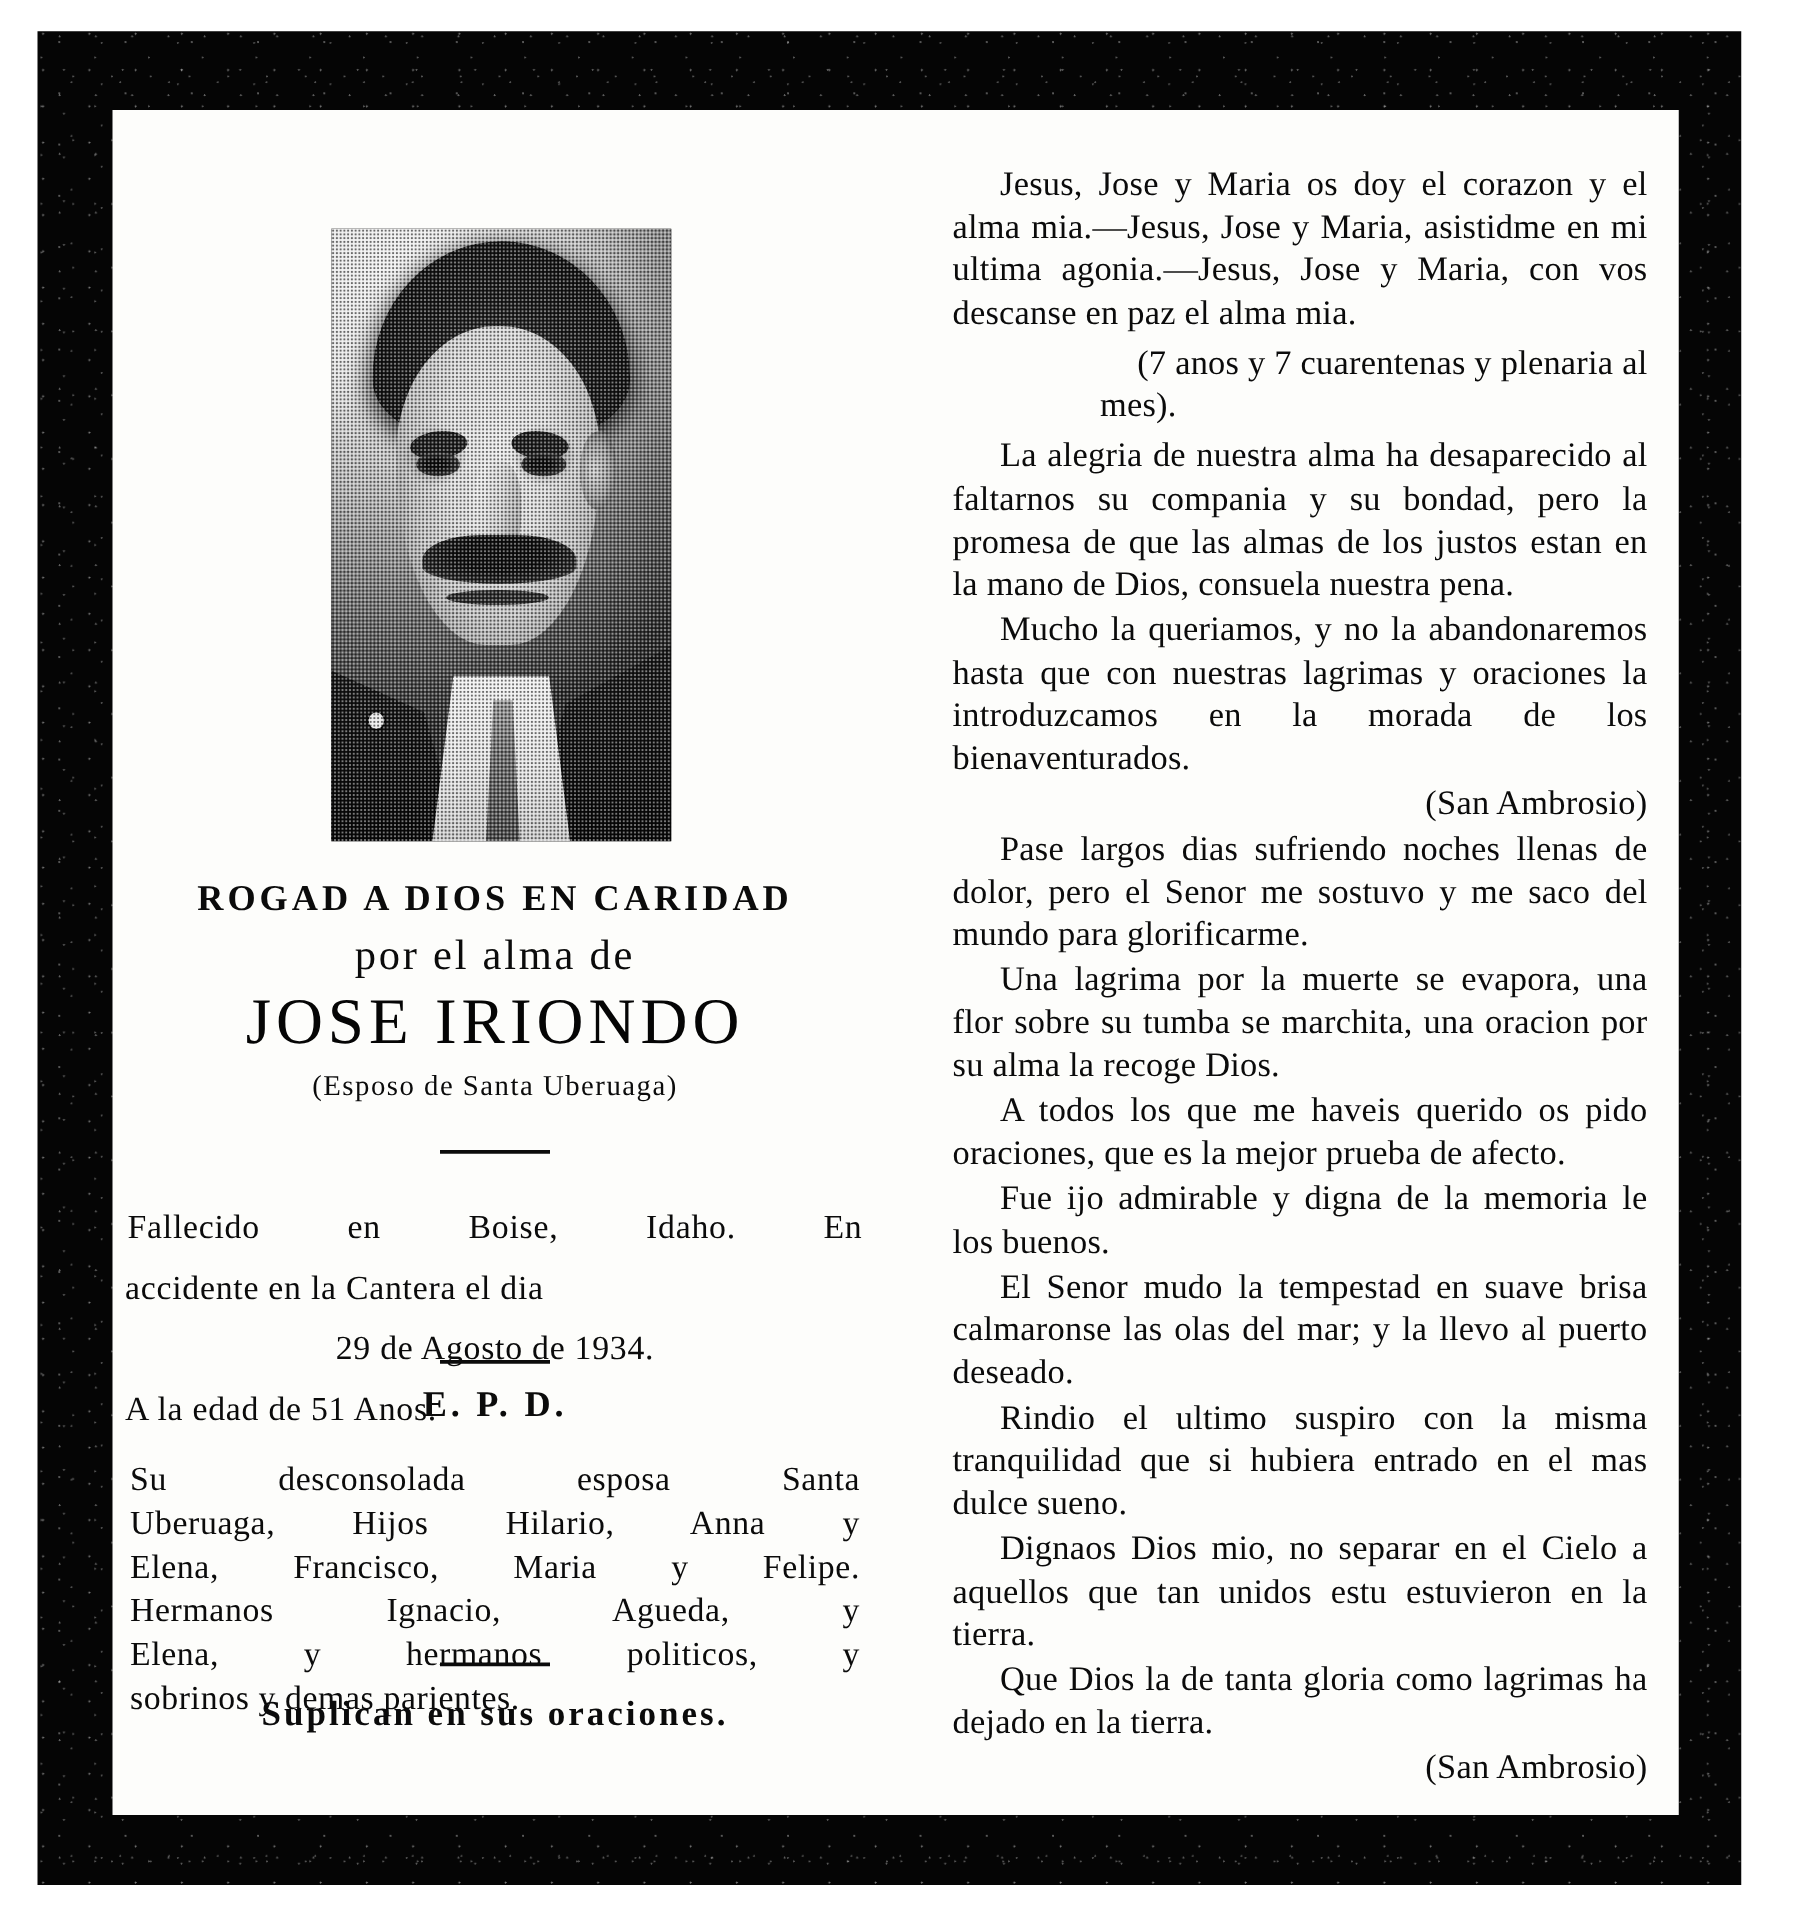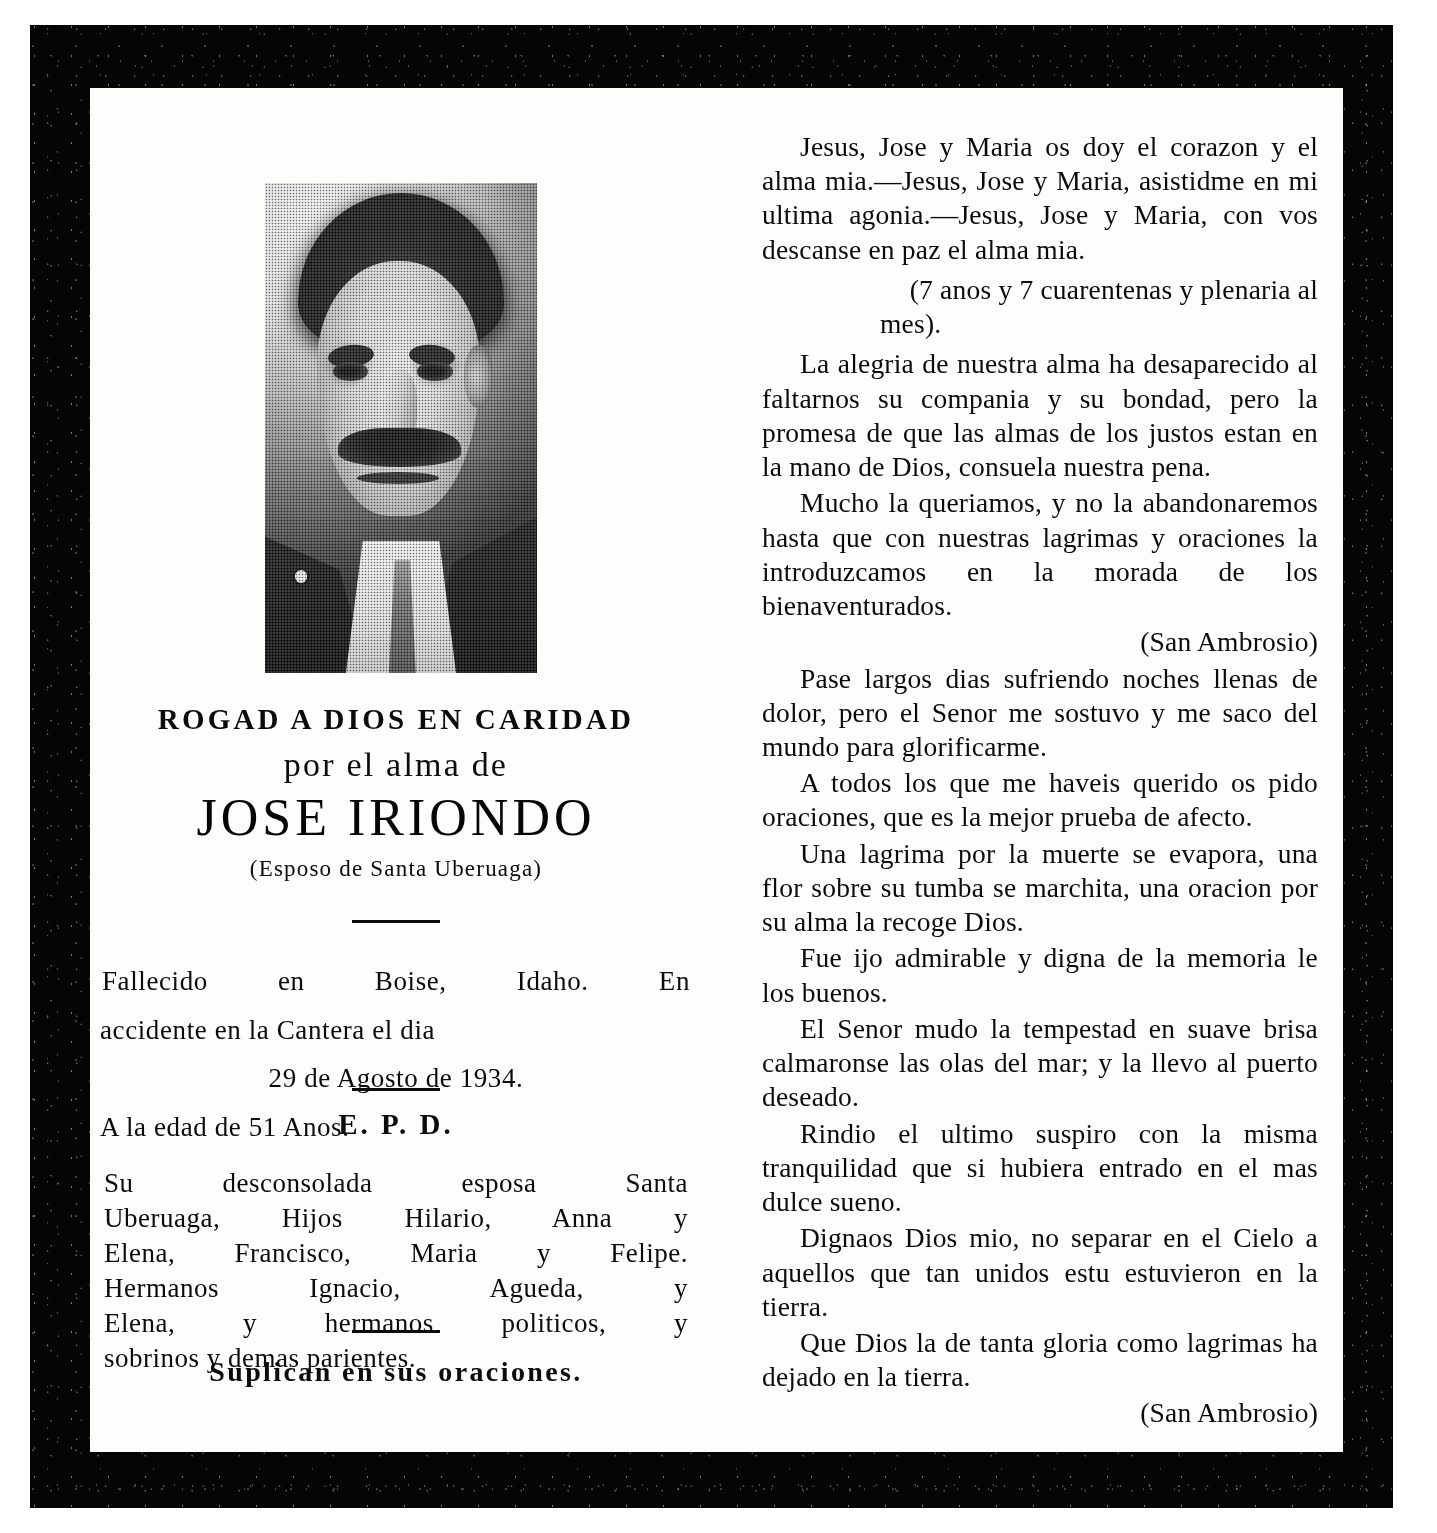--- a/index.html
+++ b/index.html
@@ -426,22 +426,22 @@
         <div class="suplican">Suplican en sus oraciones.</div>
       </div>
 
       <div class="col-right">
         <p>Jesus, Jose y Maria os doy el corazon y el alma mia.—Jesus, Jose y Maria, asistidme en mi ultima agonia.—Jesus, Jose y Maria, con vos descanse en paz el alma mia.</p>
         <p class="indulgence">(7 anos y 7 cuarentenas y plenaria al mes).</p>
         <p>La alegria de nuestra alma ha desaparecido al faltarnos su compania y su bondad, pero la promesa de que las almas de los justos estan en la mano de Dios, consuela nuestra pena.</p>
         <p>Mucho la queriamos, y no la abandonaremos hasta que con nuestras lagrimas y oraciones la introduzcamos en la morada de los bienaventurados.</p>
         <p class="attribution">(San Ambrosio)</p>
         <p>Pase largos dias sufriendo noches llenas de dolor, pero el Senor me sostuvo y me saco del mundo para glorificarme.</p>
+        <p>Una lagrima por la muerte se evapora, una flor sobre su tumba se marchita, una oracion por su alma la recoge Dios.</p>
         <p>A todos los que me haveis querido os pido oraciones, que es la mejor prueba de afecto.</p>
-        <p>Una lagrima por la muerte se evapora, una flor sobre su tumba se marchita, una oracion por su alma la recoge Dios.</p>
         <p>Fue ijo admirable y digna de la memoria le los buenos.</p>
         <p>El Senor mudo la tempestad en suave brisa calmaronse las olas del mar; y la llevo al puerto deseado.</p>
         <p>Rindio el ultimo suspiro con la misma tranquilidad que si hubiera entrado en el mas dulce sueno.</p>
         <p>Dignaos Dios mio, no separar en el Cielo a aquellos que tan unidos estu estuvieron en la tierra.</p>
         <p>Que Dios la de tanta gloria como lagrimas ha dejado en la tierra.</p>
         <p class="attribution-final">(San Ambrosio)</p>
       </div>
 
     </div>
   </div>

